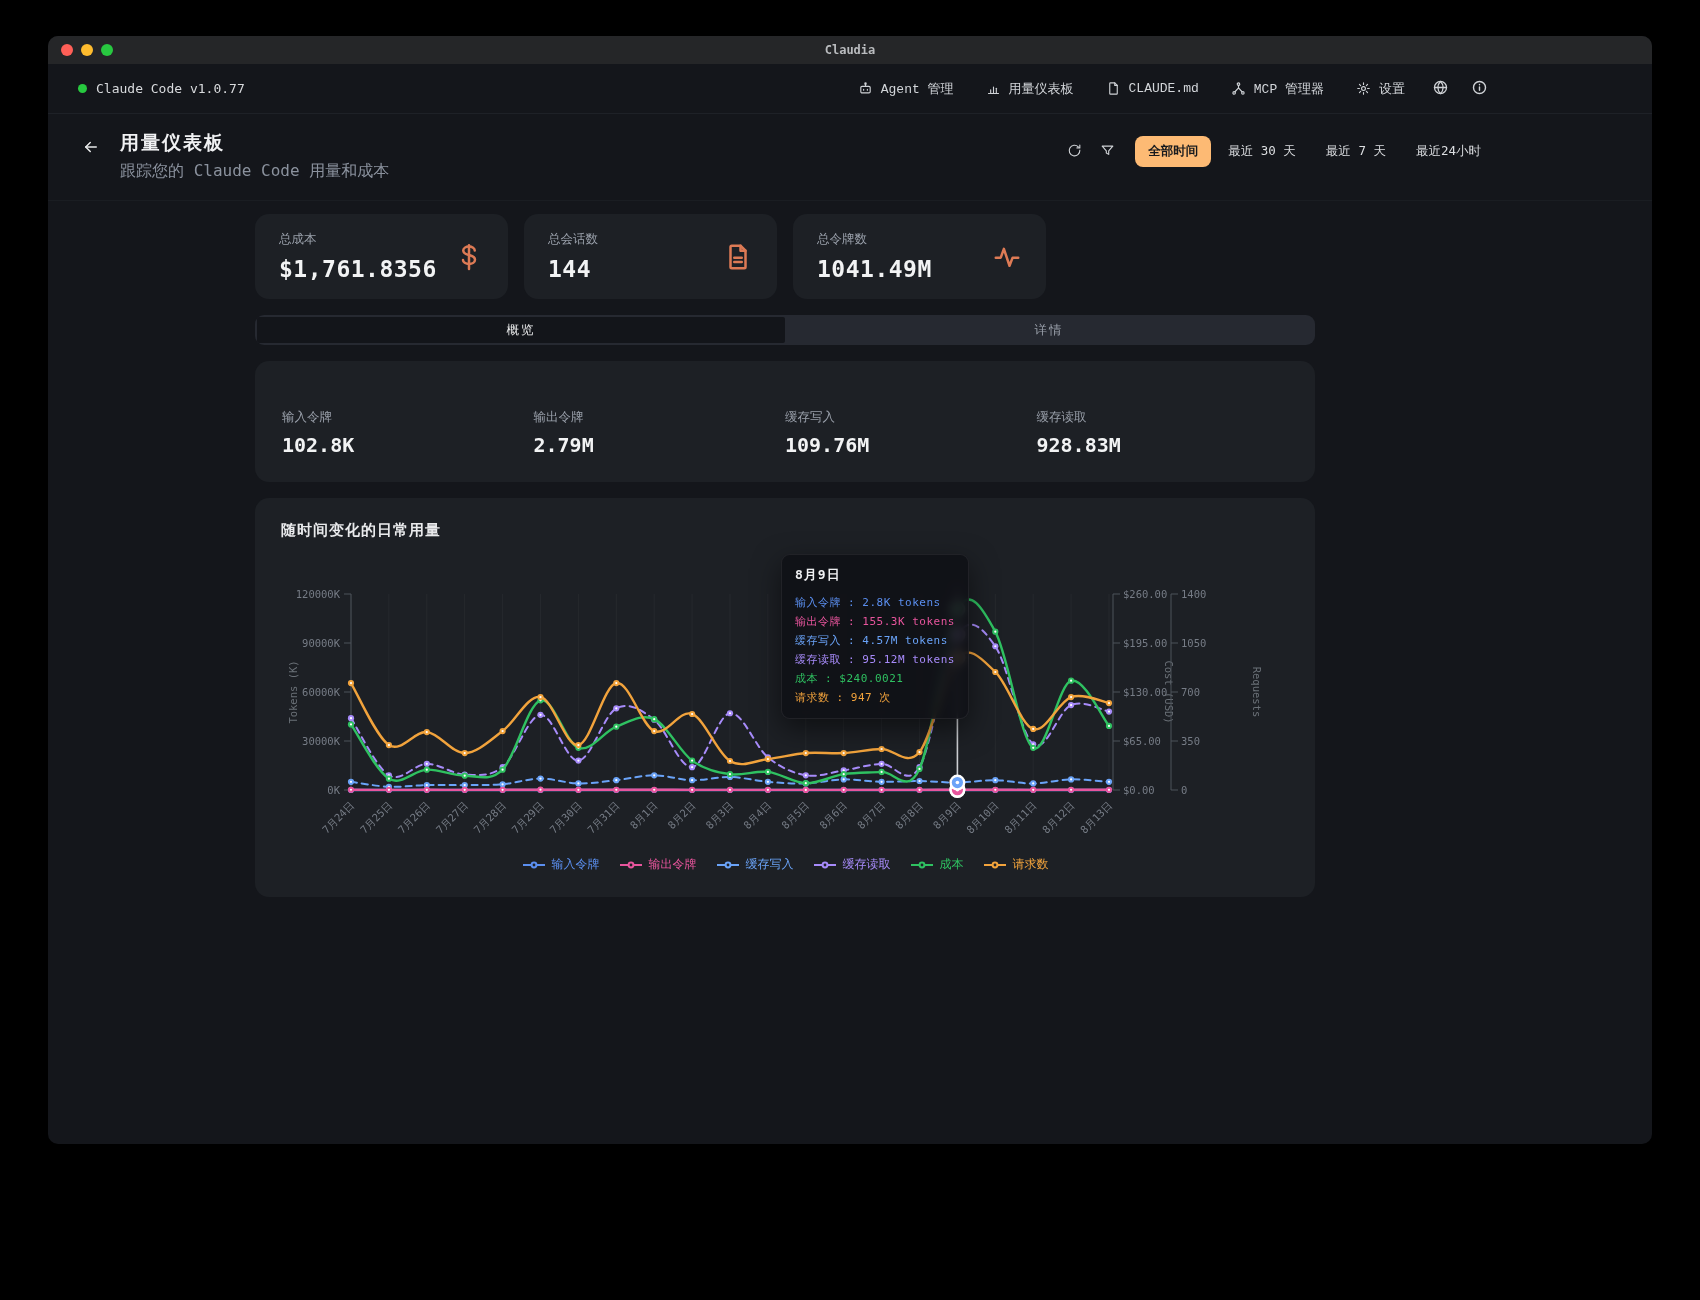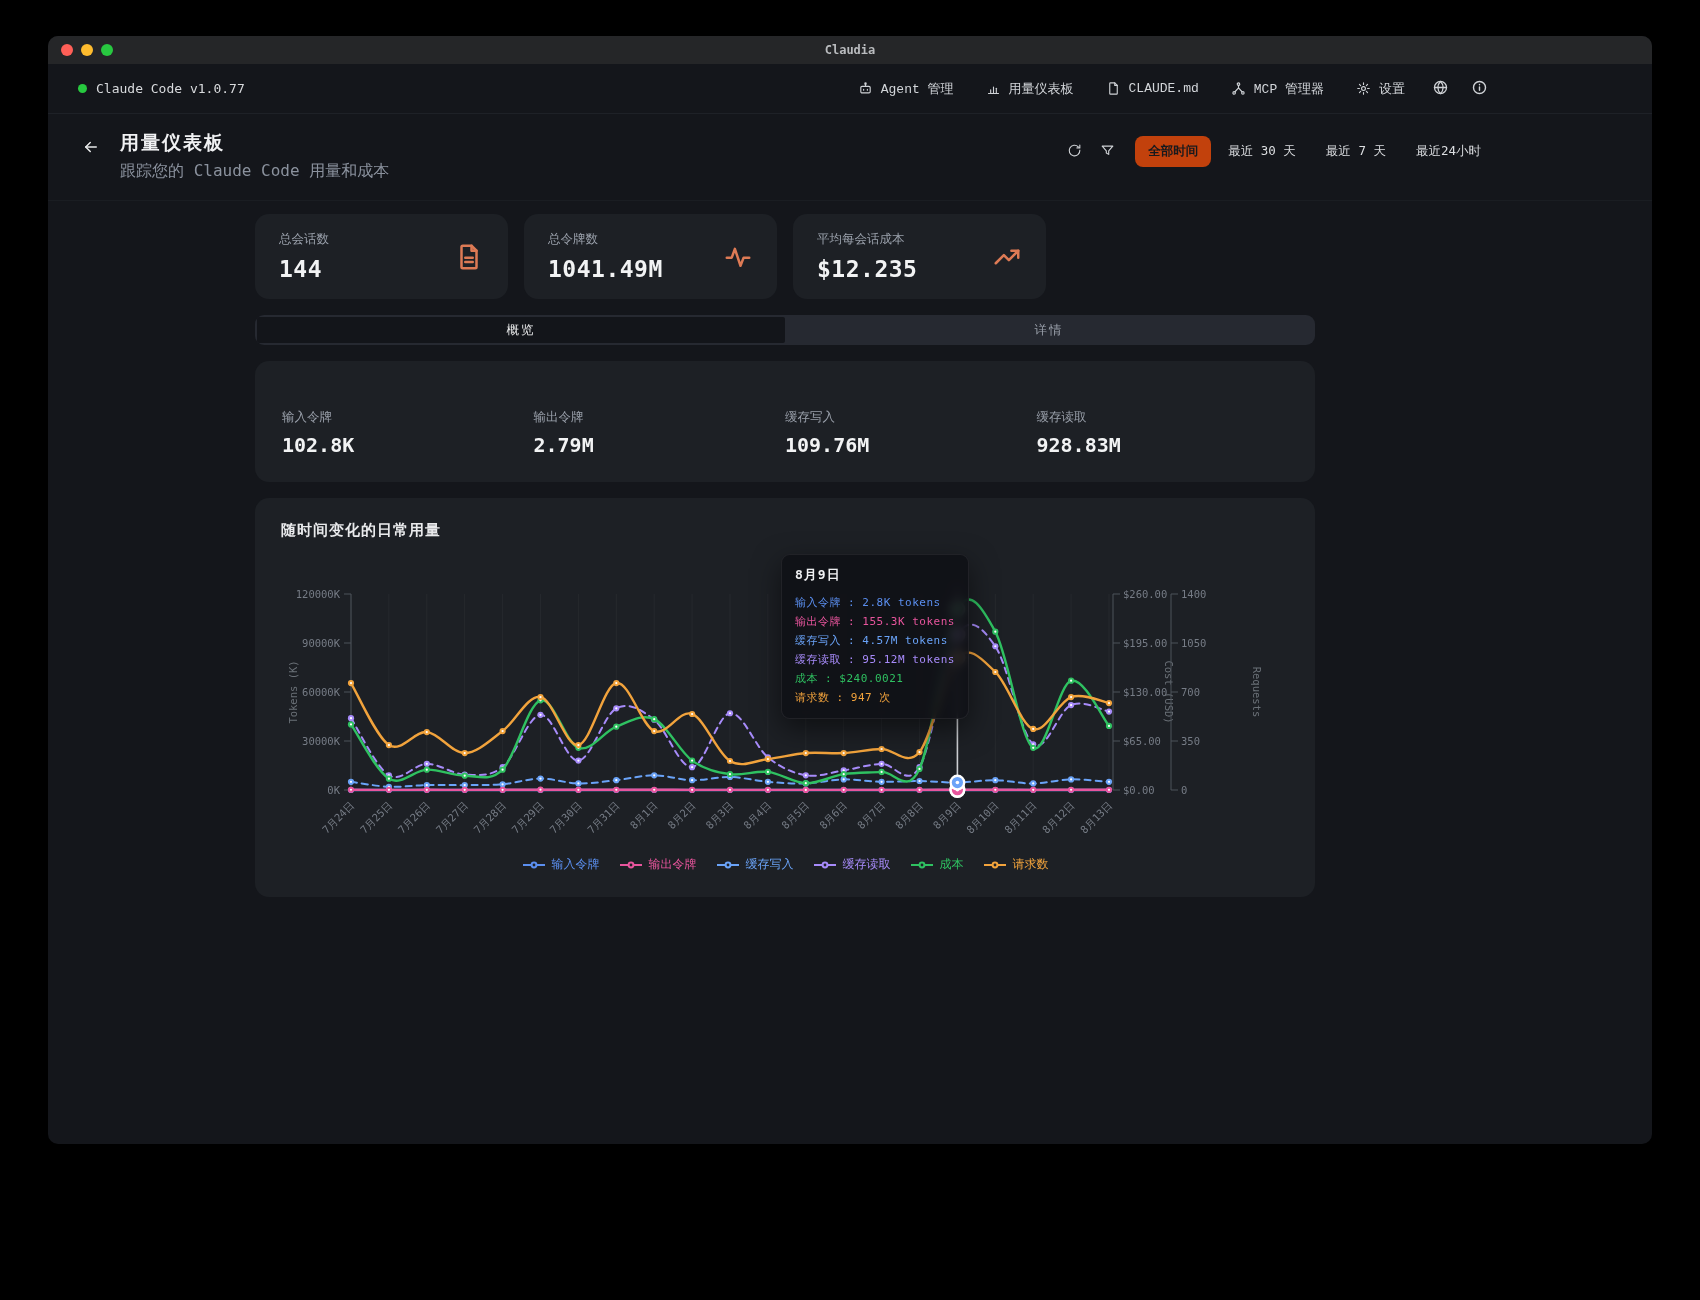--- a/index.html
+++ b/index.html
@@ -27,21 +27,21 @@
   .subheader{flex:none;display:flex;align-items:flex-start;justify-content:space-between;
     padding:16px 158px 18px 30px;border-bottom:1px solid #1a1d22;}
   .page-title-block{display:flex;align-items:flex-start;gap:16px;}
   .back-btn{background:none;border:none;color:#e8e9ea;padding:6px 4px;cursor:pointer;display:flex;margin-top:2px;}
   .page-title{font-size:19px;font-weight:bold;color:#f0f1f3;letter-spacing:2px;}
   .page-subtitle{font-size:16px;color:#8b929e;margin-top:5px;}
   .filters{display:flex;align-items:center;gap:6px;margin-top:6px;}
   .time-filters{display:flex;align-items:center;gap:4px;margin-left:8px;}
   .time-pill{background:none;border:none;color:#dcdee1;font-family:inherit;font-size:12.5px;
     padding:7px 13px;border-radius:8px;cursor:pointer;white-space:nowrap;}
-  .time-pill.active{background:#c2410c;color:#17191d;font-weight:bold;}
+  .time-pill.active{background:#fdba74;color:#17191d;font-weight:bold;}
   
   .content{flex:1;padding-top:13px;}
   .container{width:1060px;margin-left:207px;display:flex;flex-direction:column;gap:16px;}
   .stats-row{display:grid;grid-template-columns:repeat(4,1fr);gap:16px;}
   .card{background:#1d2025;border-radius:14px;}
   .stat-card{padding:17px 24px;display:flex;align-items:center;justify-content:space-between;}
   .stat-label{font-size:12.5px;color:#9aa0ab;margin-bottom:8px;}
   .stat-value{font-size:23px;font-weight:bold;color:#f2f3f4;letter-spacing:.5px;}
   .stat-icon{color:#dd7a55;display:flex;align-items:center;}
   
@@ -187,51 +187,51 @@
           <button class="time-pill">最近24小时</button>
         </div>
     </div>
   </div>
 
   <div class="content">
     <div class="container">
       <div class="stats-row" id="stats-row">
           <div class="card stat-card">
             <div>
+              <div class="stat-label">总成本</div>
+              <div class="stat-value">$1,761.8356</div>
+            </div>
+            <div class="stat-icon">
+              <svg width="30" height="30" viewBox="0 0 24 24" fill="none" stroke="currentColor" stroke-width="2" stroke-linecap="round" stroke-linejoin="round">
+                <path d="M12 2.5v19"></path>
+                <path d="M16.6 6.8c0-1.8-2-3.2-4.6-3.2S7.4 5 7.4 6.8c0 1.9 1.6 2.9 4.6 3.6 3.1.7 4.8 1.8 4.8 3.8 0 2-2.1 3.4-4.8 3.4s-4.8-1.5-4.8-3.3"></path>
+              </svg>
+            </div>
+          </div>
+          <div class="card stat-card">
+            <div>
               <div class="stat-label">总会话数</div>
               <div class="stat-value">144</div>
             </div>
             <div class="stat-icon">
               <svg width="30" height="30" viewBox="0 0 24 24" fill="none" stroke="currentColor" stroke-width="2" stroke-linecap="round" stroke-linejoin="round">
                 <path d="M7 3h7l4 4v13a1 1 0 0 1-1 1H7a1 1 0 0 1-1-1V4a1 1 0 0 1 1-1z"></path>
                 <path d="M14 3v4h4"></path>
                 <path d="M9 12.5h6M9 16h6"></path>
               </svg>
             </div>
           </div>
           <div class="card stat-card">
             <div>
               <div class="stat-label">总令牌数</div>
               <div class="stat-value">1041.49M</div>
             </div>
             <div class="stat-icon">
               <svg width="30" height="30" viewBox="0 0 24 24" fill="none" stroke="currentColor" stroke-width="2" stroke-linecap="round" stroke-linejoin="round">
                 <path d="M3 12.5h4l2.5-7 4.5 13.5 2.5-6.5H21"></path>
-              </svg>
-            </div>
-          </div>
-          <div class="card stat-card">
-            <div>
-              <div class="stat-label">平均每会话成本</div>
-              <div class="stat-value">$12.235</div>
-            </div>
-            <div class="stat-icon">
-              <svg width="30" height="30" viewBox="0 0 24 24" fill="none" stroke="currentColor" stroke-width="2" stroke-linecap="round" stroke-linejoin="round">
-                <path d="M3 17l6.5-6.5 4 4L21 7"></path>
-                <path d="M15.5 7H21v5.5"></path>
               </svg>
             </div>
           </div>
         </div>
       <div class="tabbar" id="tabbar">
           <button class="tab active">概览</button>
           <button class="tab">详情</button>
         </div>
 
       <div class="card breakdown-card">

